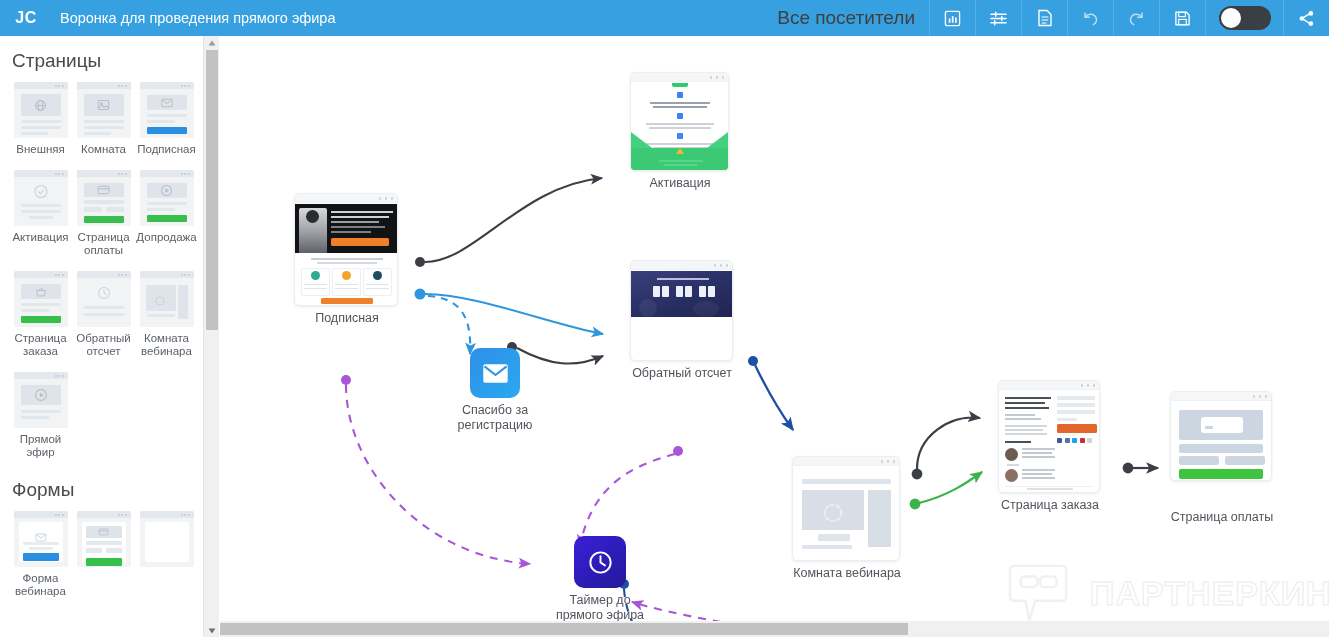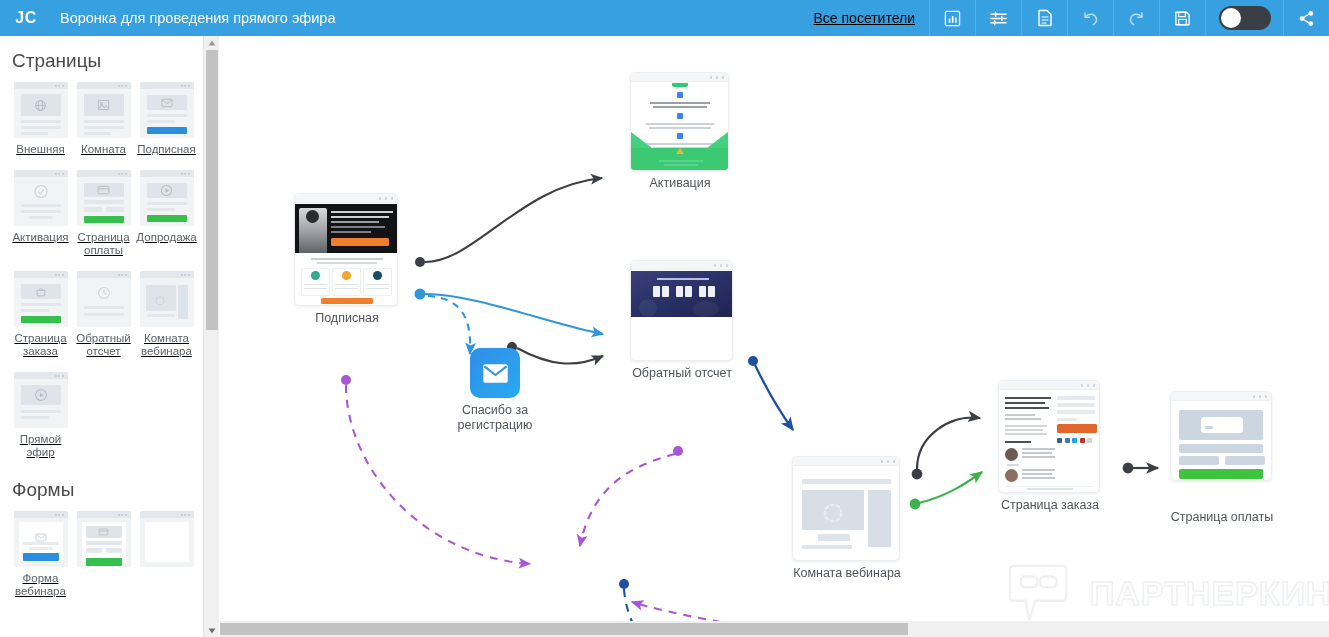--- a/index.html
+++ b/index.html
@@ -24,21 +24,21 @@
     width: 52px; display: flex; align-items: center; justify-content: center;
     font-weight: bold; font-size: 16px; letter-spacing: 0.5px; color: #ffffff;
   }
   .doc-title {
     display: flex; align-items: center; font-size: 14.5px; color: #ffffff;
     padding-left: 8px; white-space: nowrap;
   }
   .header-spacer { flex: 1 1 auto; }
   .hdr-link {
     display: flex; align-items: center; padding: 0 14px;
-    font-size: 14px; color: #000000; text-decoration: underline;
+    font-size: 19px; color: #404040; 
     white-space: nowrap; cursor: pointer;
   }
   .hdr-btn {
     width: 46px; display: flex; align-items: center; justify-content: center;
     border-left: 1px solid #55b0e6; cursor: pointer;
   }
   .hdr-btn svg { display: block; }
   .hdr-toggle-cell {
     width: 78px; display: flex; align-items: center; justify-content: center;
     border-left: 1px solid #55b0e6;
@@ -55,21 +55,21 @@
   
   .sidebar {
     position: absolute; top: 36px; left: 0; width: 203px; height: 601px;
     background: #ffffff; overflow: hidden;
   }
   .sb-inner { padding: 0 0 0 0; }
   .sb-heading {
     font-size: 19px; color: #4a4a4a; padding: 14px 0 10px 12px;
     font-weight: normal;
   }
-  .sb-grid { display: flex; flex-wrap: wrap; padding-left: 9px; text-decoration: underline; }
+  .sb-grid { display: flex; flex-wrap: wrap; padding-left: 9px; }
   .sb-item {
     width: 63px; margin: 0 0 14px 0; cursor: pointer;
     display: flex; flex-direction: column; align-items: center;
   }
   .thumb {
     width: 54px; height: 56px; background: #f1f3f5; border-radius: 2px;
     position: relative; overflow: hidden;
   }
   .thumb .bar {
     position: absolute; top: 0; left: 0; right: 0; height: 7px;
@@ -722,20 +722,29 @@
           <svg width="22" height="22" viewBox="0 0 24 24" fill="none" stroke="#eaeef2" stroke-width="2.4" stroke-linecap="round" stroke-dasharray="3.2 3.4">
               <circle cx="12" cy="12" r="9"></circle>
             </svg>
         </div>
         <div style="position:absolute;left:25px;top:77px;width:32px;height:7px;background:#dfe4ea;border-radius:1px;"></div>
         <div style="position:absolute;left:9px;top:88px;width:50px;height:4px;background:#dfe4ea;border-radius:1px;"></div>
       </div>
       <div class="nlabel" style="top:110px;">Комната вебинара</div>
     </div>
 
+    <div class="node" style="left:332px; top:500px; width:96px;">
+      <div class="tile" style="width:52px;height:52px;margin-left:22px;background:linear-gradient(140deg,#3b1fd6 0%,#2a1cb4 60%,#241a99 100%);">
+        <svg width="29" height="29" viewBox="0 0 30 30" fill="none" stroke="#ffffff" stroke-width="2" stroke-linecap="round">
+          <circle cx="15" cy="15" r="10.5"></circle>
+          <path d="M15 8.6V15l4.6 3"></path>
+        </svg>
+      </div>
+      <div class="nlabel wrap" style="top:57px;width:92px;">Таймер до прямого эфира</div>
+    </div>
 
     <div class="node" style="left:778px; top:344px; width:104px;">
       <div class="card" style="width:102px;height:113px;">
         <div class="tbar">
             <i></i>
             <i></i>
             <i></i>
           </div>
         <div style="position:absolute;left:6px;top:16px;width:46px;height:2.4px;background:#4a5057;"></div>
         <div style="position:absolute;left:6px;top:21px;width:40px;height:2.4px;background:#4a5057;"></div>

